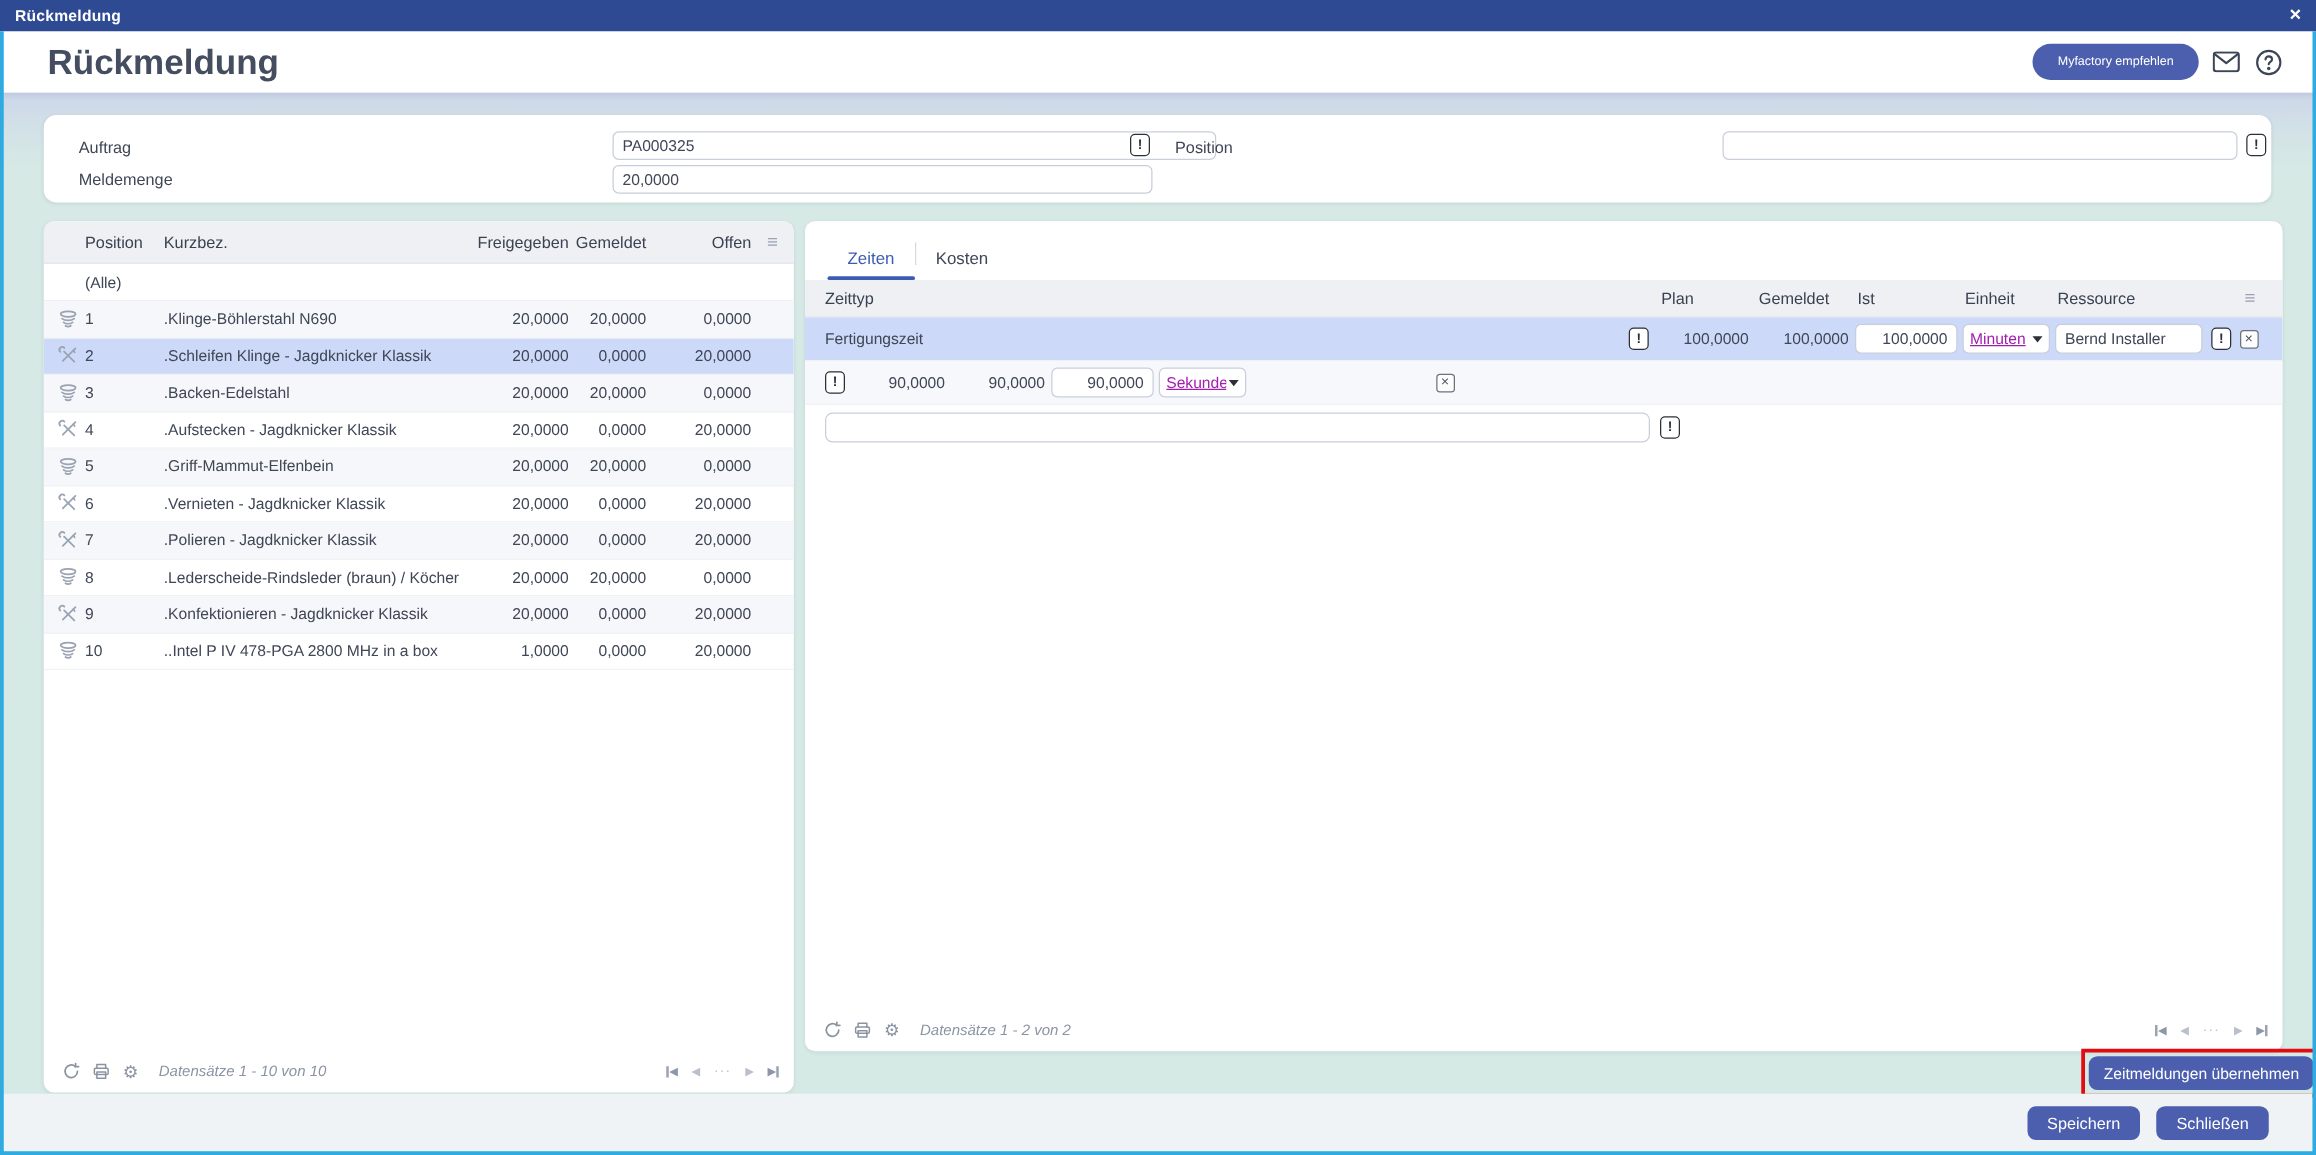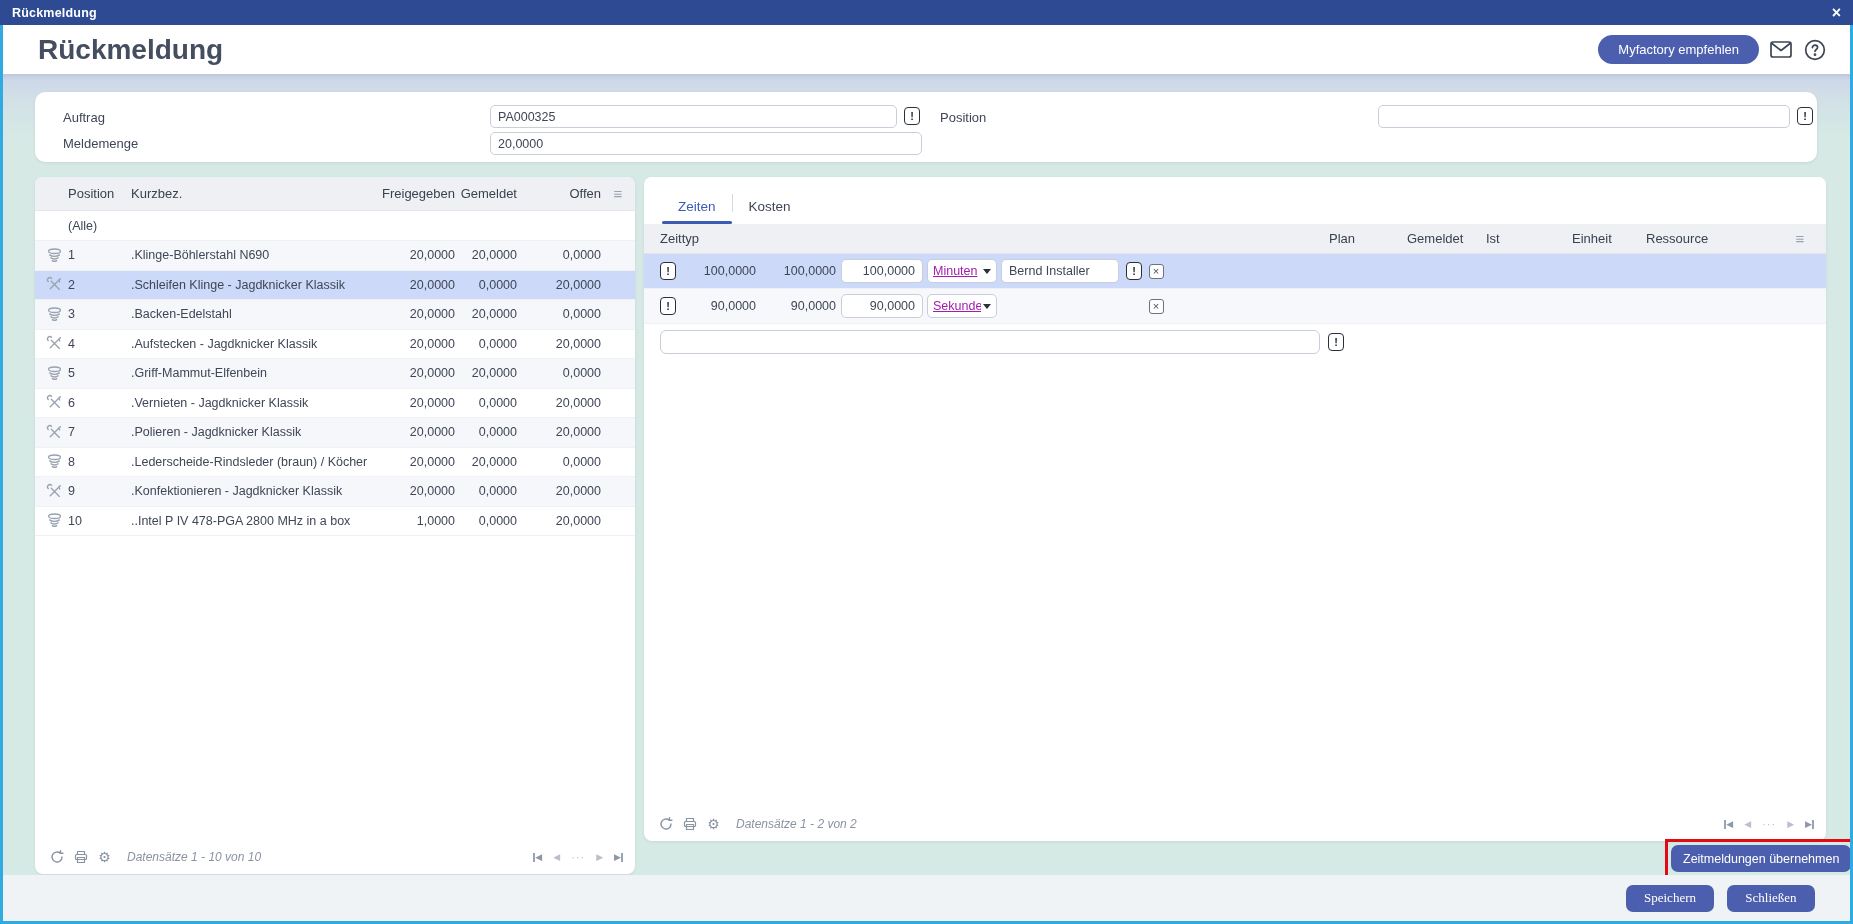--- a/index.html
+++ b/index.html
@@ -9,27 +9,27 @@
 
   
   .titlebar { position:absolute; left:0; top:0; width:100%; height:25px; background:#2d4a93; display:flex; align-items:center; padding:0 12px; z-index:40; }
   .titlebar .ttxt { color:#fff; font-size:12.5px; font-weight:700; letter-spacing:.2px; }
   .titlebar .close { margin-left:auto; color:#fff; font-size:16px; font-weight:700; line-height:1; cursor:pointer; }
 
   
   .header { position:absolute; left:0; top:25px; width:100%; height:49px; background:#fff; box-shadow:0 2px 5px rgba(40,60,90,.12); z-index:30; display:flex; align-items:center; }
   .page-title { margin-left:38px; font-size:28px; color:#454e60; font-weight:600; }
   .hdr-right { margin-left:auto; margin-right:26px; display:flex; align-items:center; gap:10px; }
-  .btn-recommend { background:#4c5fae; color:#fff; border:none; border-radius:15px; height:29px; padding:0 20px; font-size:13px; font-family:inherit; cursor:pointer; }
+  .btn-recommend { background:#4c5fae; color:#fff; border:none; border-radius:15px; height:29px; padding:0 20px; font-size:10px; font-family:inherit; cursor:pointer; }
   .hicon { width:24px; height:24px; display:flex; align-items:center; justify-content:center; color:#3c4556; cursor:pointer; }
 
   
   .content { position:absolute; left:0; top:74px; width:100%; height:850px;
              background:linear-gradient(180deg,#ccd6e9 0px,#d2e0e7 26px,#d6e9e5 60px,#d6eae5 100%); }
-  .bottom-bar { position:absolute; left:3px; right:3px; bottom:3px; height:46px; background:#eff3f5; display:flex; align-items:center; justify-content:flex-end; gap:13px; padding-right:35px;font-family:Liberation Serif, serif; }
+  .bottom-bar { position:absolute; left:3px; right:3px; bottom:3px; height:46px; background:#eff3f5; display:flex; align-items:center; justify-content:flex-end; gap:13px; padding-right:35px; }
   .btn-action { background:#4c5fae; color:#fff; border:none; border-radius:7px; height:27px; min-width:88px; padding:0 16px; font-size:13px; font-family:inherit; cursor:pointer; }
 
   
   .form-card { position:absolute; left:35px; top:18px; width:1782px; height:70px; background:#fff; border-radius:10px; box-shadow:0 1px 3px rgba(50,70,100,.10); }
   .flabel { position:absolute; font-size:13px; color:#3f4656; }
   .finput { position:absolute; height:23px; border:1px solid #c9cedb; border-radius:5px; background:#fff; font-size:12.5px; color:#3f4656; padding:0 7px; font-family:inherit; }
   .excl-btn { position:absolute; width:16px; height:18px; border:1.6px solid #2b2f36; border-radius:4px; background:#fff; color:#2b2f36; font-size:11px; font-weight:700; display:flex; align-items:center; justify-content:center; cursor:pointer; }
 
   
   .card { position:absolute; background:#fff; border-radius:8px; box-shadow:0 1px 3px rgba(50,70,100,.10); display:flex; flex-direction:column; overflow:hidden; }
@@ -128,21 +128,21 @@
             <circle cx="11" cy="15.7" r="0.55" fill="currentColor"></circle>
           </svg>
       </span>
     </div>
   </div>
 
   <div class="content">
 
     <div class="form-card">
       <span class="flabel" style="left:28px; top:18px;">Auftrag</span>
-      <input class="finput" style="left: 455px; top: 13px; width: 407px;" value="PA000325">
+      <input class="finput" style="left: 455px; top: 13px; width: 483px;" value="PA000325">
       <button class="excl-btn" style="left:869px; top:15px;">!</button>
       <span class="flabel" style="left:905px; top:18px;">Position</span>
       <input class="finput" style="left: 1343px; top: 13px; width: 412px;" value="">
       <button class="excl-btn" style="left:1762px; top:15px;">!</button>
       <span class="flabel" style="left:28px; top:44px;">Meldemenge</span>
       <input class="finput" style="left: 455px; top: 40px; width: 432px;" value="20,0000">
     </div>
 
     <div class="card left-card">
       <div class="pgrid thead">
@@ -371,20 +371,21 @@
         <span class="tist">Ist</span>
         <span class="tunit">Einheit</span>
         <span class="tres">Ressource</span>
         <span class="texcl2"></span>
         <span class="tclose hmenu-right">
             <span class="menu-ic">≡</span>
           </span>
       </div>
 
       <div class="trow time-row selected">
+        <span class="tlabel">Fertigungszeit</span>
         <span class="texcl">
             <button class="excl-inline">!</button>
           </span>
         <span class="tplan">100,0000</span>
         <span class="tgem">100,0000</span>
         <span class="tist"><input value="100,0000" style=""></span>
         <span class="tunit">
             <span class="selectbox">
               <span class="sval">Minuten</span>
               <span class="chev"></span>

